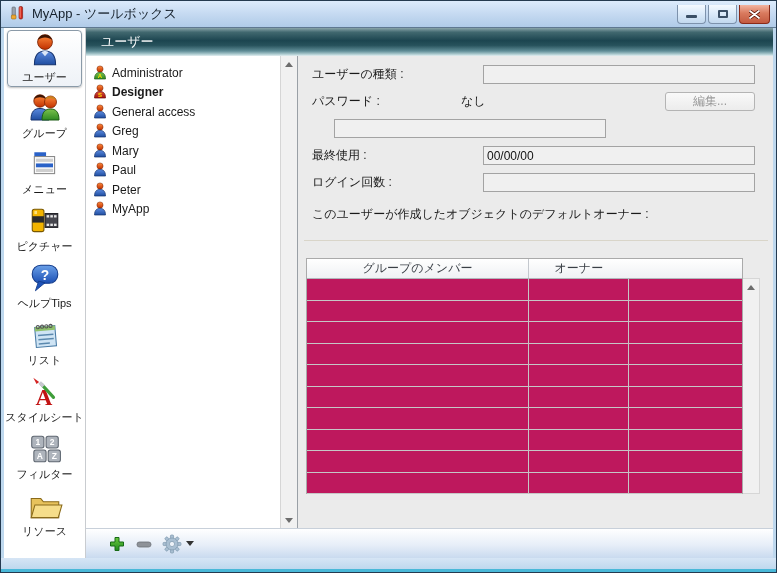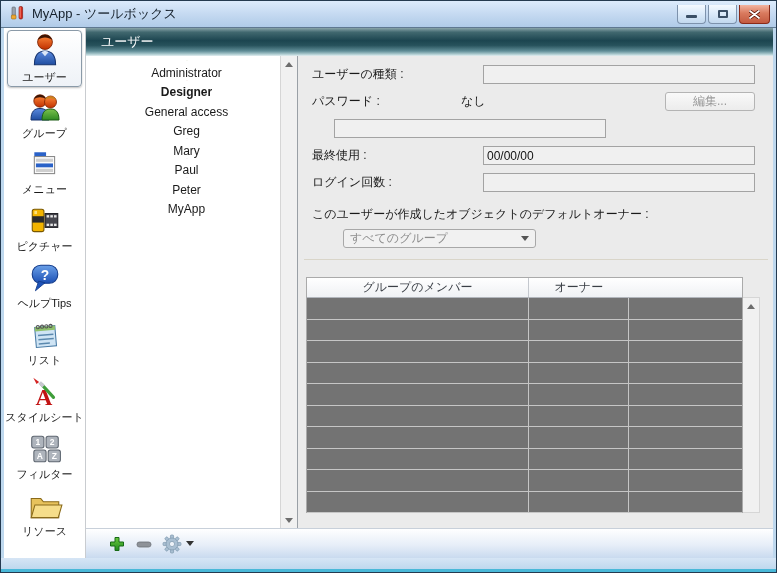--- a/index.html
+++ b/index.html
@@ -37,21 +37,21 @@
   
   .main { flex:1 1 auto; display:flex; flex-direction:column; min-width:0; }
   .panel-header { flex:0 0 28px; display:flex; align-items:center; padding-left:15px;
       background:linear-gradient(180deg,#8aa5aa 0%,#41686f 15%,#1c4550 45%,#27525c 62%,#5f8c96 82%,#a9c8cd 93%,#e3eff1 100%);
       color:#ffffff; font-size:13px; }
   .content { flex:1 1 auto; display:flex; min-height:0; }
 
   
   .userlist { flex:0 0 212px; display:flex; background:#ffffff; border-right:1px solid #9aa0a6; }
   .list-items { flex:1 1 auto; padding-top:4px; }
-  .list-item { height:19.5px; display:flex; align-items:center; gap:5px; padding-left:7px; cursor:default;flex-direction:column; }
+  .list-item { height:19.5px; display:flex; align-items:flex-end; gap:5px; padding-left:7px; cursor:default; }
   .list-item .uname { font-size:12px; }
   .list-item.bold .uname { font-weight:bold; }
 
   
   .vscroll { flex:0 0 17px; background:#f1f1f1; border-left:1px solid #d6d6d6;
              display:flex; flex-direction:column; justify-content:space-between; }
   .sbtn { height:16px; display:flex; align-items:center; justify-content:center; background:#f1f1f1; }
   .arr-up { width:0; height:0; border-left:4px solid transparent; border-right:4px solid transparent; border-bottom:5px solid #6d6d6d; }
   .arr-down { width:0; height:0; border-left:4px solid transparent; border-right:4px solid transparent; border-top:5px solid #6d6d6d; }
 
@@ -68,21 +68,21 @@
               font-family:"Liberation Sans",sans-serif; }
   .owner-label { padding:10px 0 6px 14px; }
   .owner-select { margin-left:45px; width:193px; height:19px; border:1px solid #a8a8a8; border-radius:3px;
                   background:#f1f1f1; color:#8c8c8c; display:flex; align-items:center; padding:0 6px; }
   .owner-select .sel-text { flex:1 1 auto; font-size:12px; }
   .caret { width:0; height:0; border-left:4px solid transparent; border-right:4px solid transparent; border-top:5px solid #555; }
   .hsep { height:1px; background:#d9d5c9; margin:11px 5px 0 6px; }
 
   
   .table-wrap { display:flex; margin:17px 13px 0 8px; height:236px; }
-  .mtable { flex:1 1 auto; border:1px solid #aaaaaa; display:flex; flex-direction:column; background:#737373; }
+  .mtable { flex:1 1 auto; border:1px solid #aaaaaa; display:flex; flex-direction:column; background:#be185d; }
   .thead { flex:0 0 20px; display:flex; background:linear-gradient(#ffffff,#eff1f4); border-bottom:1px solid #b2b6bc; }
   .th { display:flex; align-items:center; justify-content:center; font-size:12px; color:#3a3f46; border-right:1px solid #c4c8ce; }
   .th:last-child { border-right:none; }
   .c1 { width:51%; } .c2 { width:23%; } .c3 { width:26%; }
   .trow { flex:0 0 21.5px; display:flex; border-bottom:1px solid #c6c6c6; }
   .td { border-right:1px solid #c6c6c6; } .td:last-child { border-right:none; }
   .tscroll { flex:0 0 17px; margin-top:20px; background:#f1f1f1; border:1px solid #d6d6d6; border-left:none;
              display:flex; flex-direction:column; justify-content:space-between; }
 
   
@@ -387,24 +387,20 @@
           </div>
 
           <div class="form-row">
             <span class="f-label">ログイン回数 :</span>
             <span class="f-ctl">
                 <input class="tbox" readonly="" value="" style="">
               </span>
           </div>
 
           <div class="owner-label">このユーザーが作成したオブジェクトのデフォルトオーナー :</div>
-          <div class="owner-select">
-            <span class="sel-text">すべてのグループ</span>
-            <span class="caret"></span>
-          </div>
 
           <div class="hsep"></div>
 
           <div class="table-wrap">
             <div class="mtable">
               <div class="thead">
                 <span class="th c1">グループのメンバー</span>
                 <span class="th c2">オーナー</span>
               </div>
               <div class="trow">

